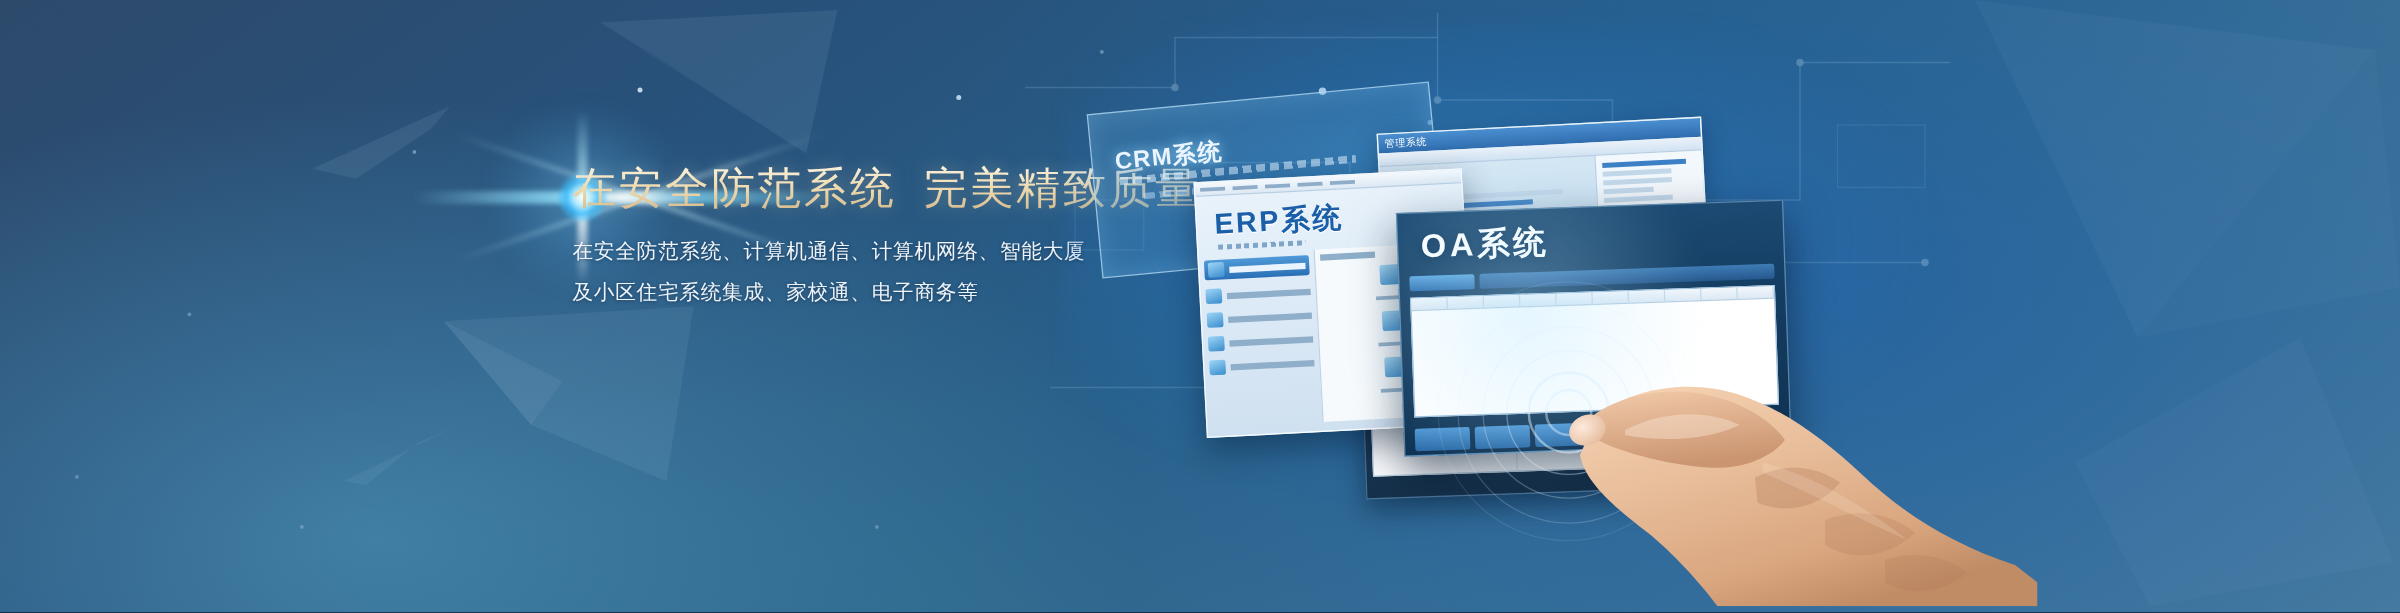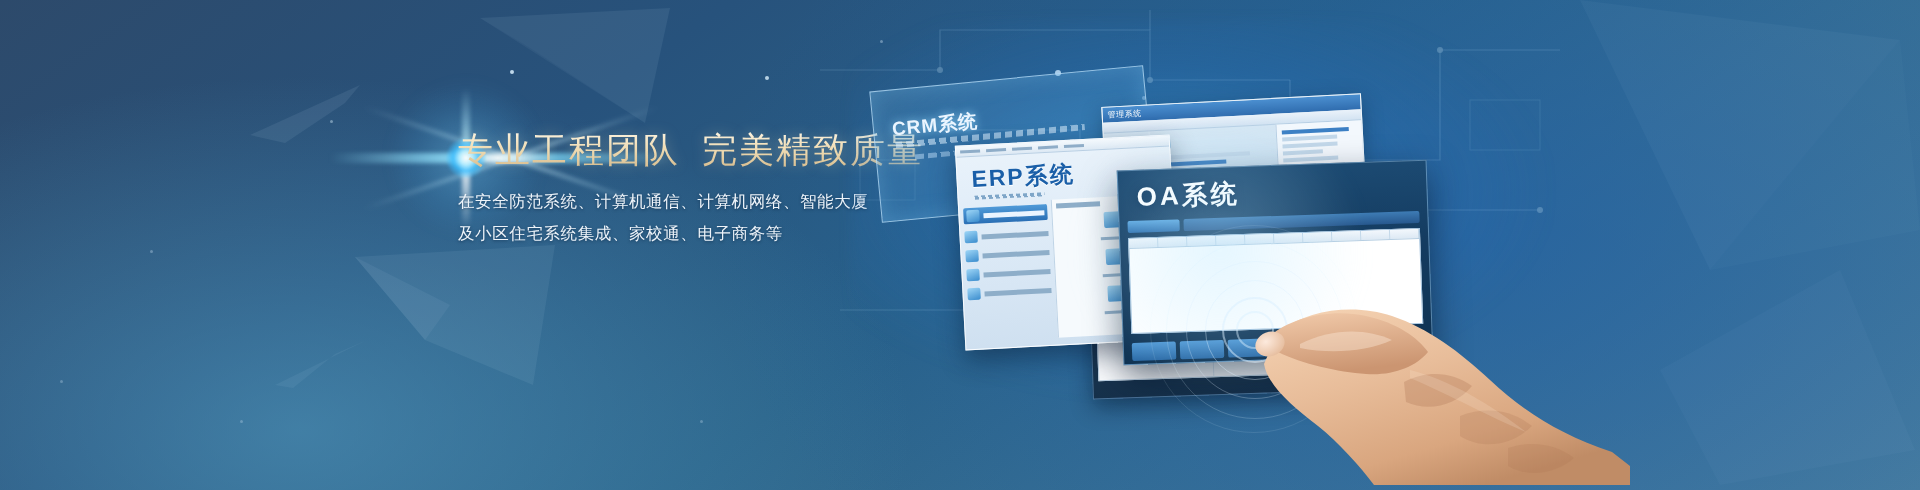--- a/index.html
+++ b/index.html
@@ -61,21 +61,21 @@
     text-shadow:0 0 14px rgba(255,236,190,.35);
   }
   #headline .gap{display:inline-block;width:22px;}
   #paragraph{
     position:absolute;left:458px;top:185px;width:430px;
     font-size:16.5px;line-height:33px;color:#eef4fa;
     letter-spacing:.6px;
     text-shadow:0 1px 3px rgba(8,30,55,.55);
   }
   #paragraph div{white-space:nowrap;}
-  #paragraph div:nth-child(2){padding-left:0px;font-family:Liberation Mono, monospace;}
+  #paragraph div:nth-child(2){padding-left:0px;}
   #paragraph div:nth-child(3){padding-left:0px;}
 
   
   #collage{position:absolute;left:760px;top:0;width:1160px;height:490px;}
 
   .win{position:absolute;overflow:hidden;}
 
   
   #circuit{position:absolute;left:60px;top:10px;width:760px;height:330px;opacity:.30;}
 
@@ -242,21 +242,21 @@
   <div id="flare">
     <div class="halo"></div>
     <div class="hglow"></div>
     <div class="vglow"></div>
     <div class="diag1"></div>
     <div class="diag2"></div>
     <div class="core"></div>
   </div>
 
   <h1 id="headline">
-    <span>专业工程团队</span><span class="gap"></span><span>完美精致质量</span>
+    <span>在安全防范系统</span><span class="gap"></span><span>完美精致质量</span>
   </h1>
 
   <div id="paragraph">
     <div>在安全防范系统、计算机通信、计算机网络、智能大厦</div>
     <div>及小区住宅系统集成、家校通、电子商务等</div>
   </div>
 
   <div id="collage">
 
     <div id="blob"></div>

